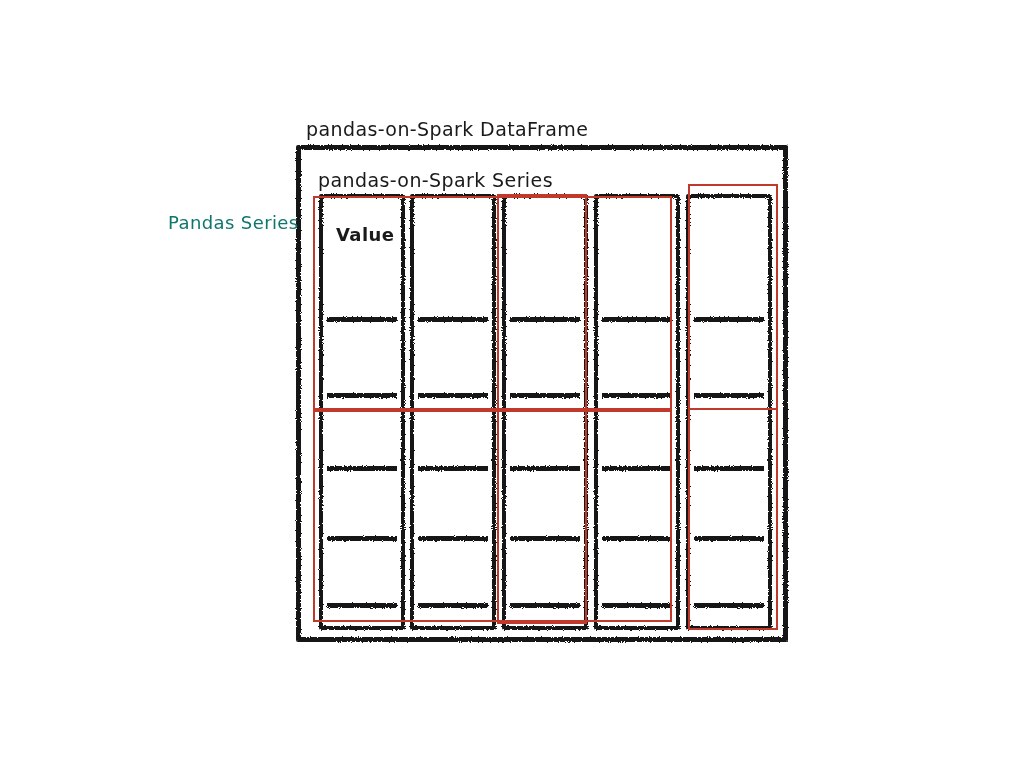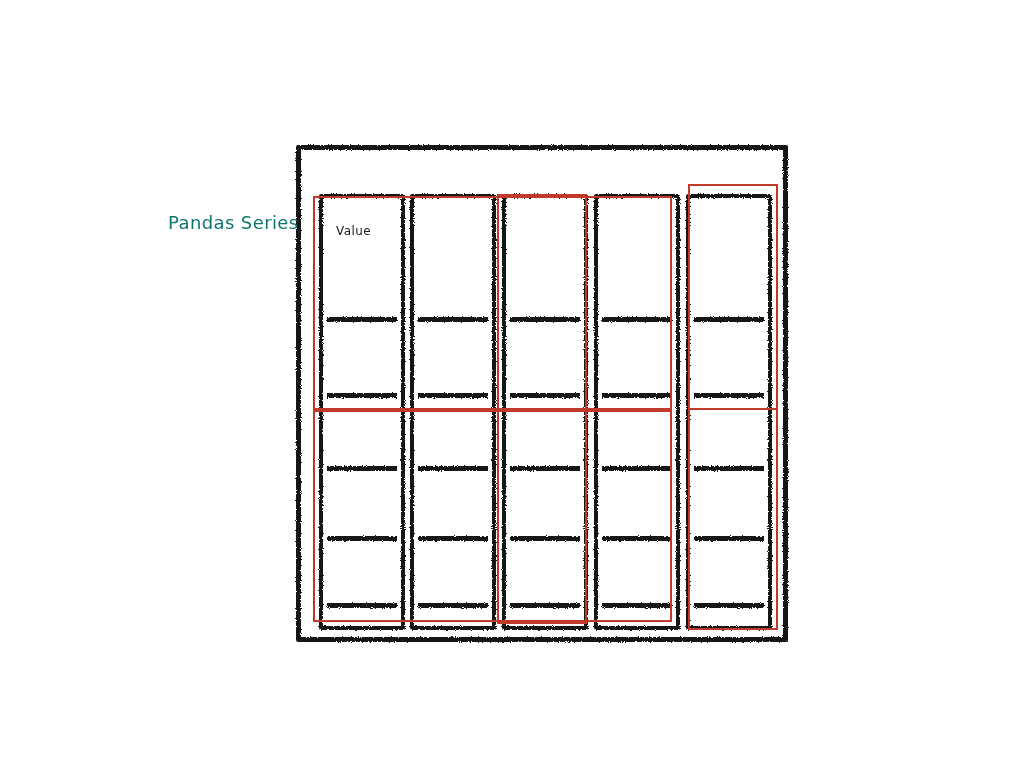--- a/index.html
+++ b/index.html
@@ -138,21 +138,22 @@
     font-size: 19px;
   }
   #label-ps-series {
     left: 318px;
     top: 169px;
     font-size: 19px;
   }
   #label-value {
     left: 336px;
     top: 224px;
-    font-size: 12px;
+    font-size: 18px;
+    font-weight: bold;
   }
   #label-pandas-series {
     left: 168px;
     top: 212px;
     color: #0f766e;
     font-size: 18px;
   }
 
   .svgdefs { position: absolute; width: 0; height: 0; }
 </style>
@@ -218,16 +219,18 @@
       <div class="cell-sep sep-5"></div>
     </div>
   </div>
 
   <div class="red-box" id="pandas-series-hl"></div>
   <div class="red-box" id="pandas-series-hl2"></div>
   <div class="red-box" id="ps-series-hl"></div>
   <div class="red-box" id="right-hl-top"></div>
   <div class="red-box" id="right-hl-bottom"></div>
 
+  <div class="label" id="label-df">pandas-on-Spark DataFrame</div>
+  <div class="label" id="label-ps-series">pandas-on-Spark Series</div>
   <div class="label" id="label-value">Value</div>
   <div class="label" id="label-pandas-series">Pandas Series</div>
 
 </div>
 
 </body></html>

